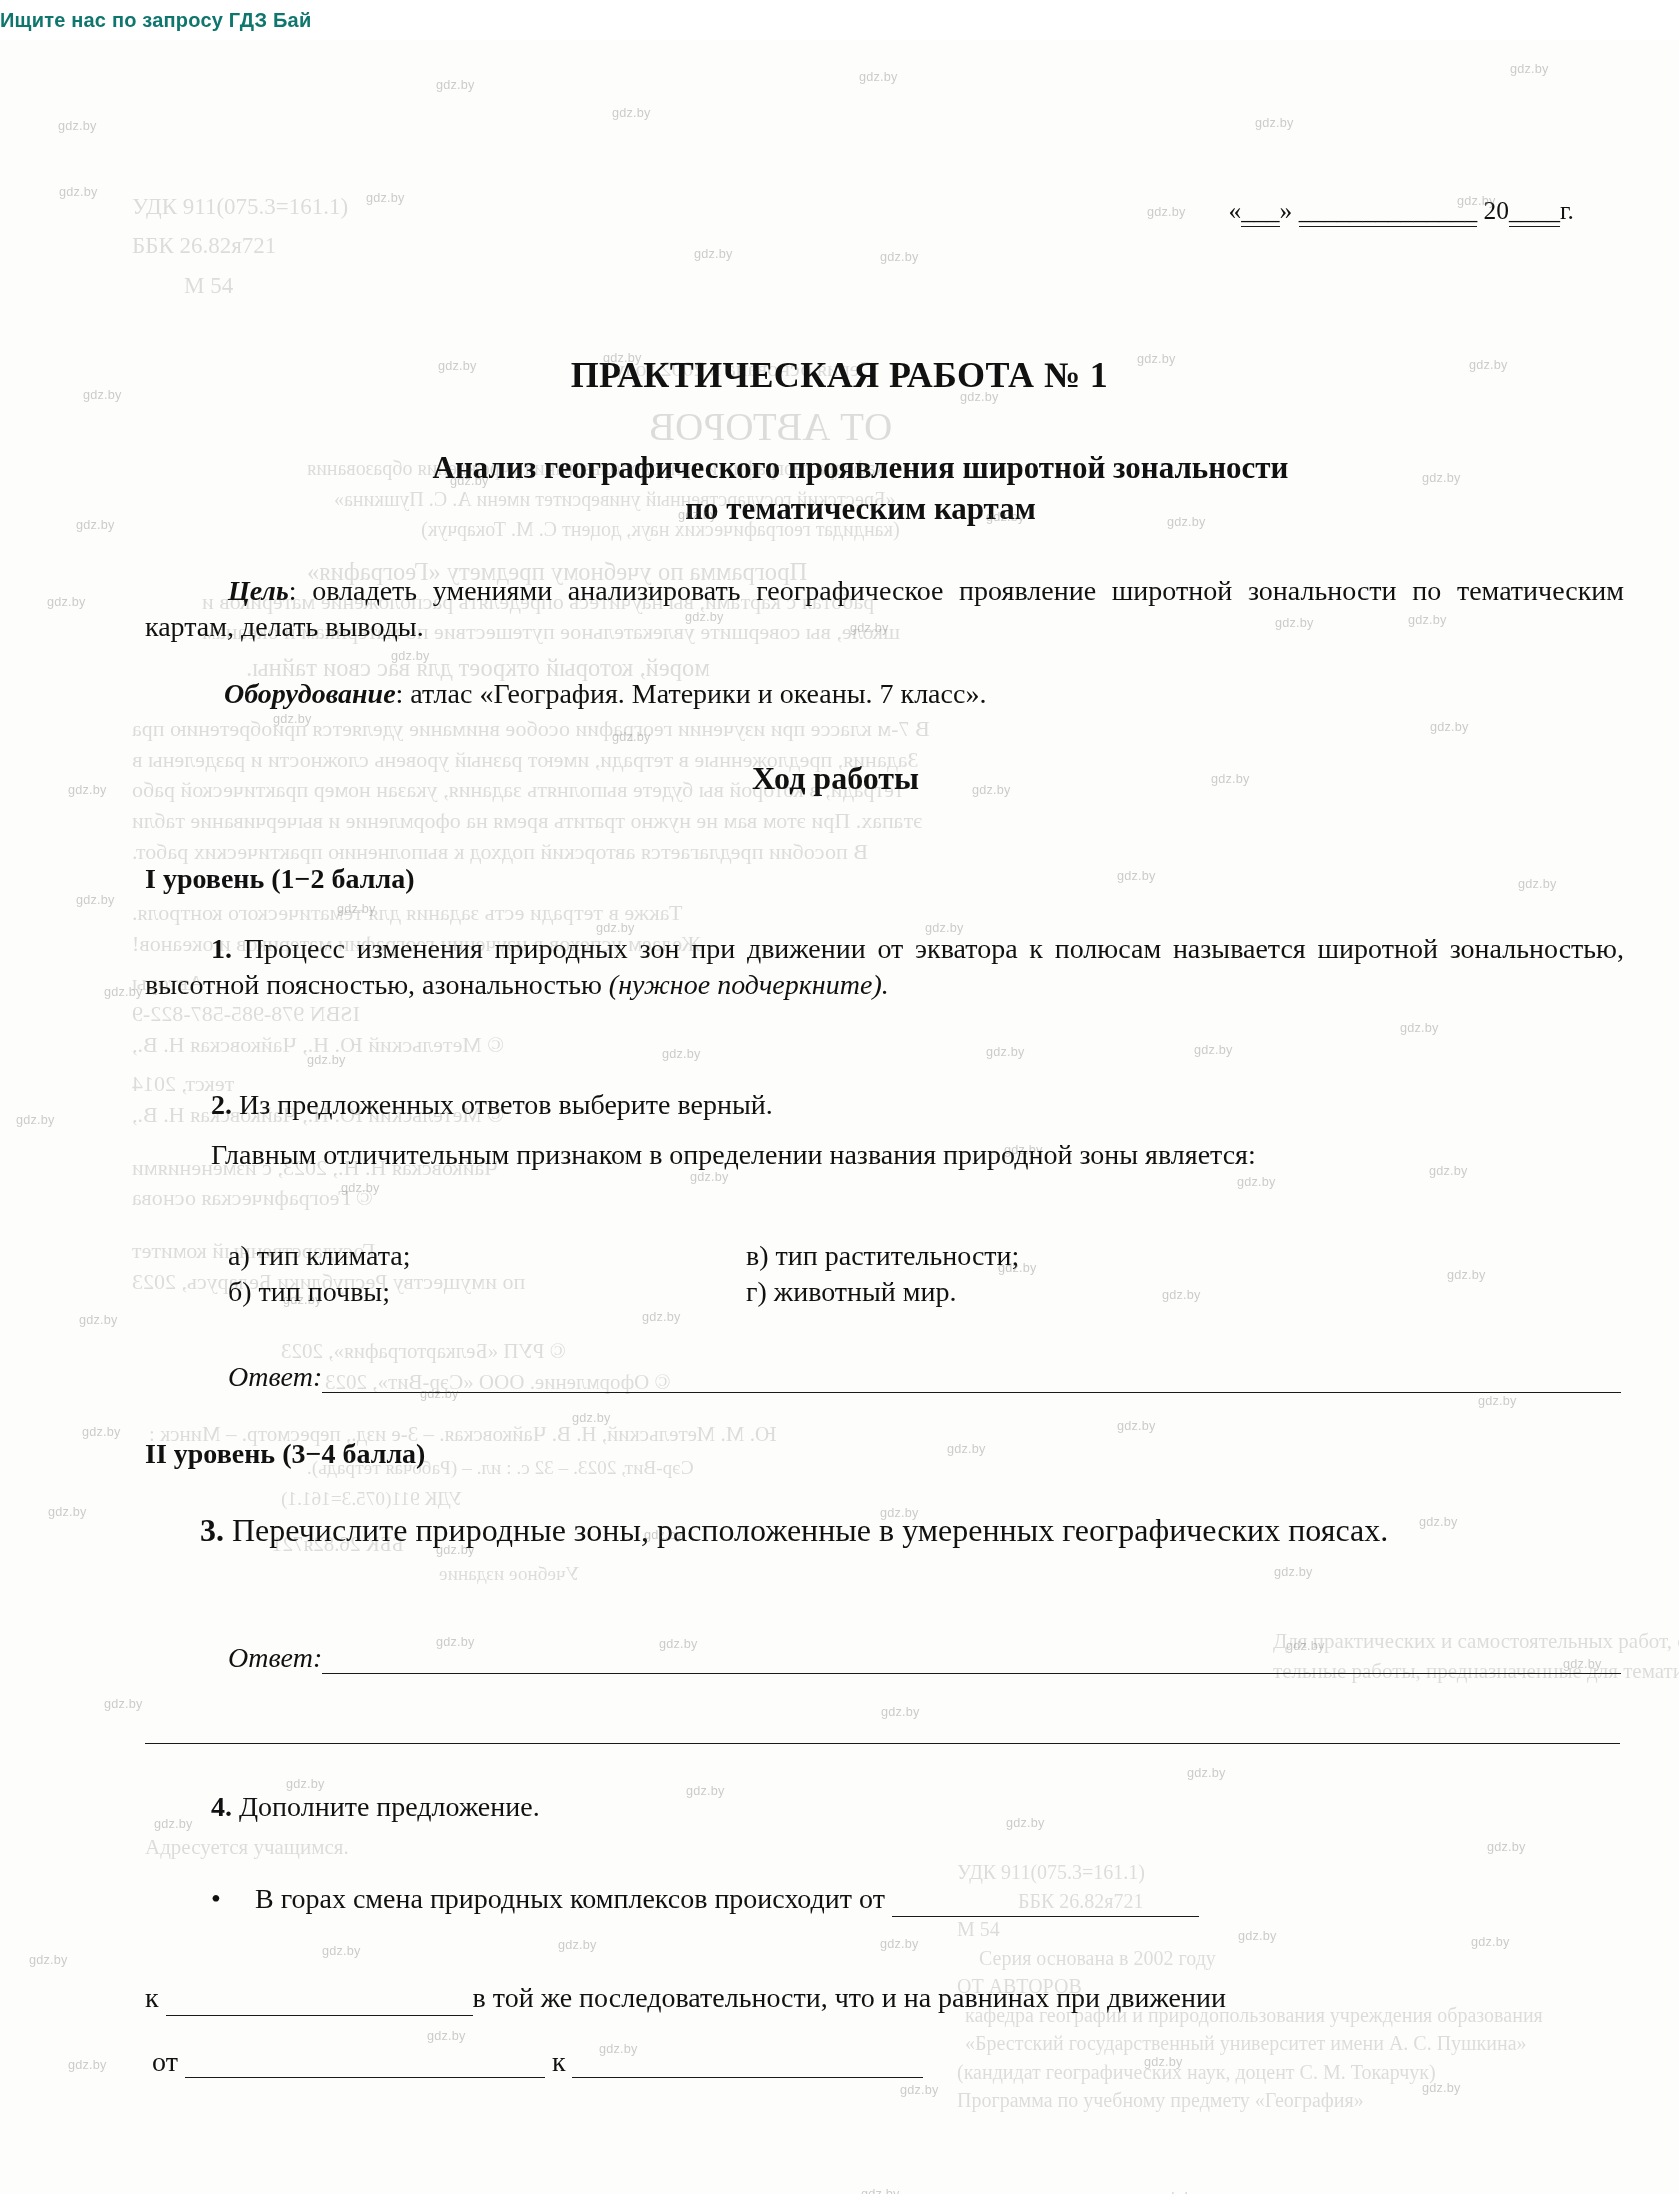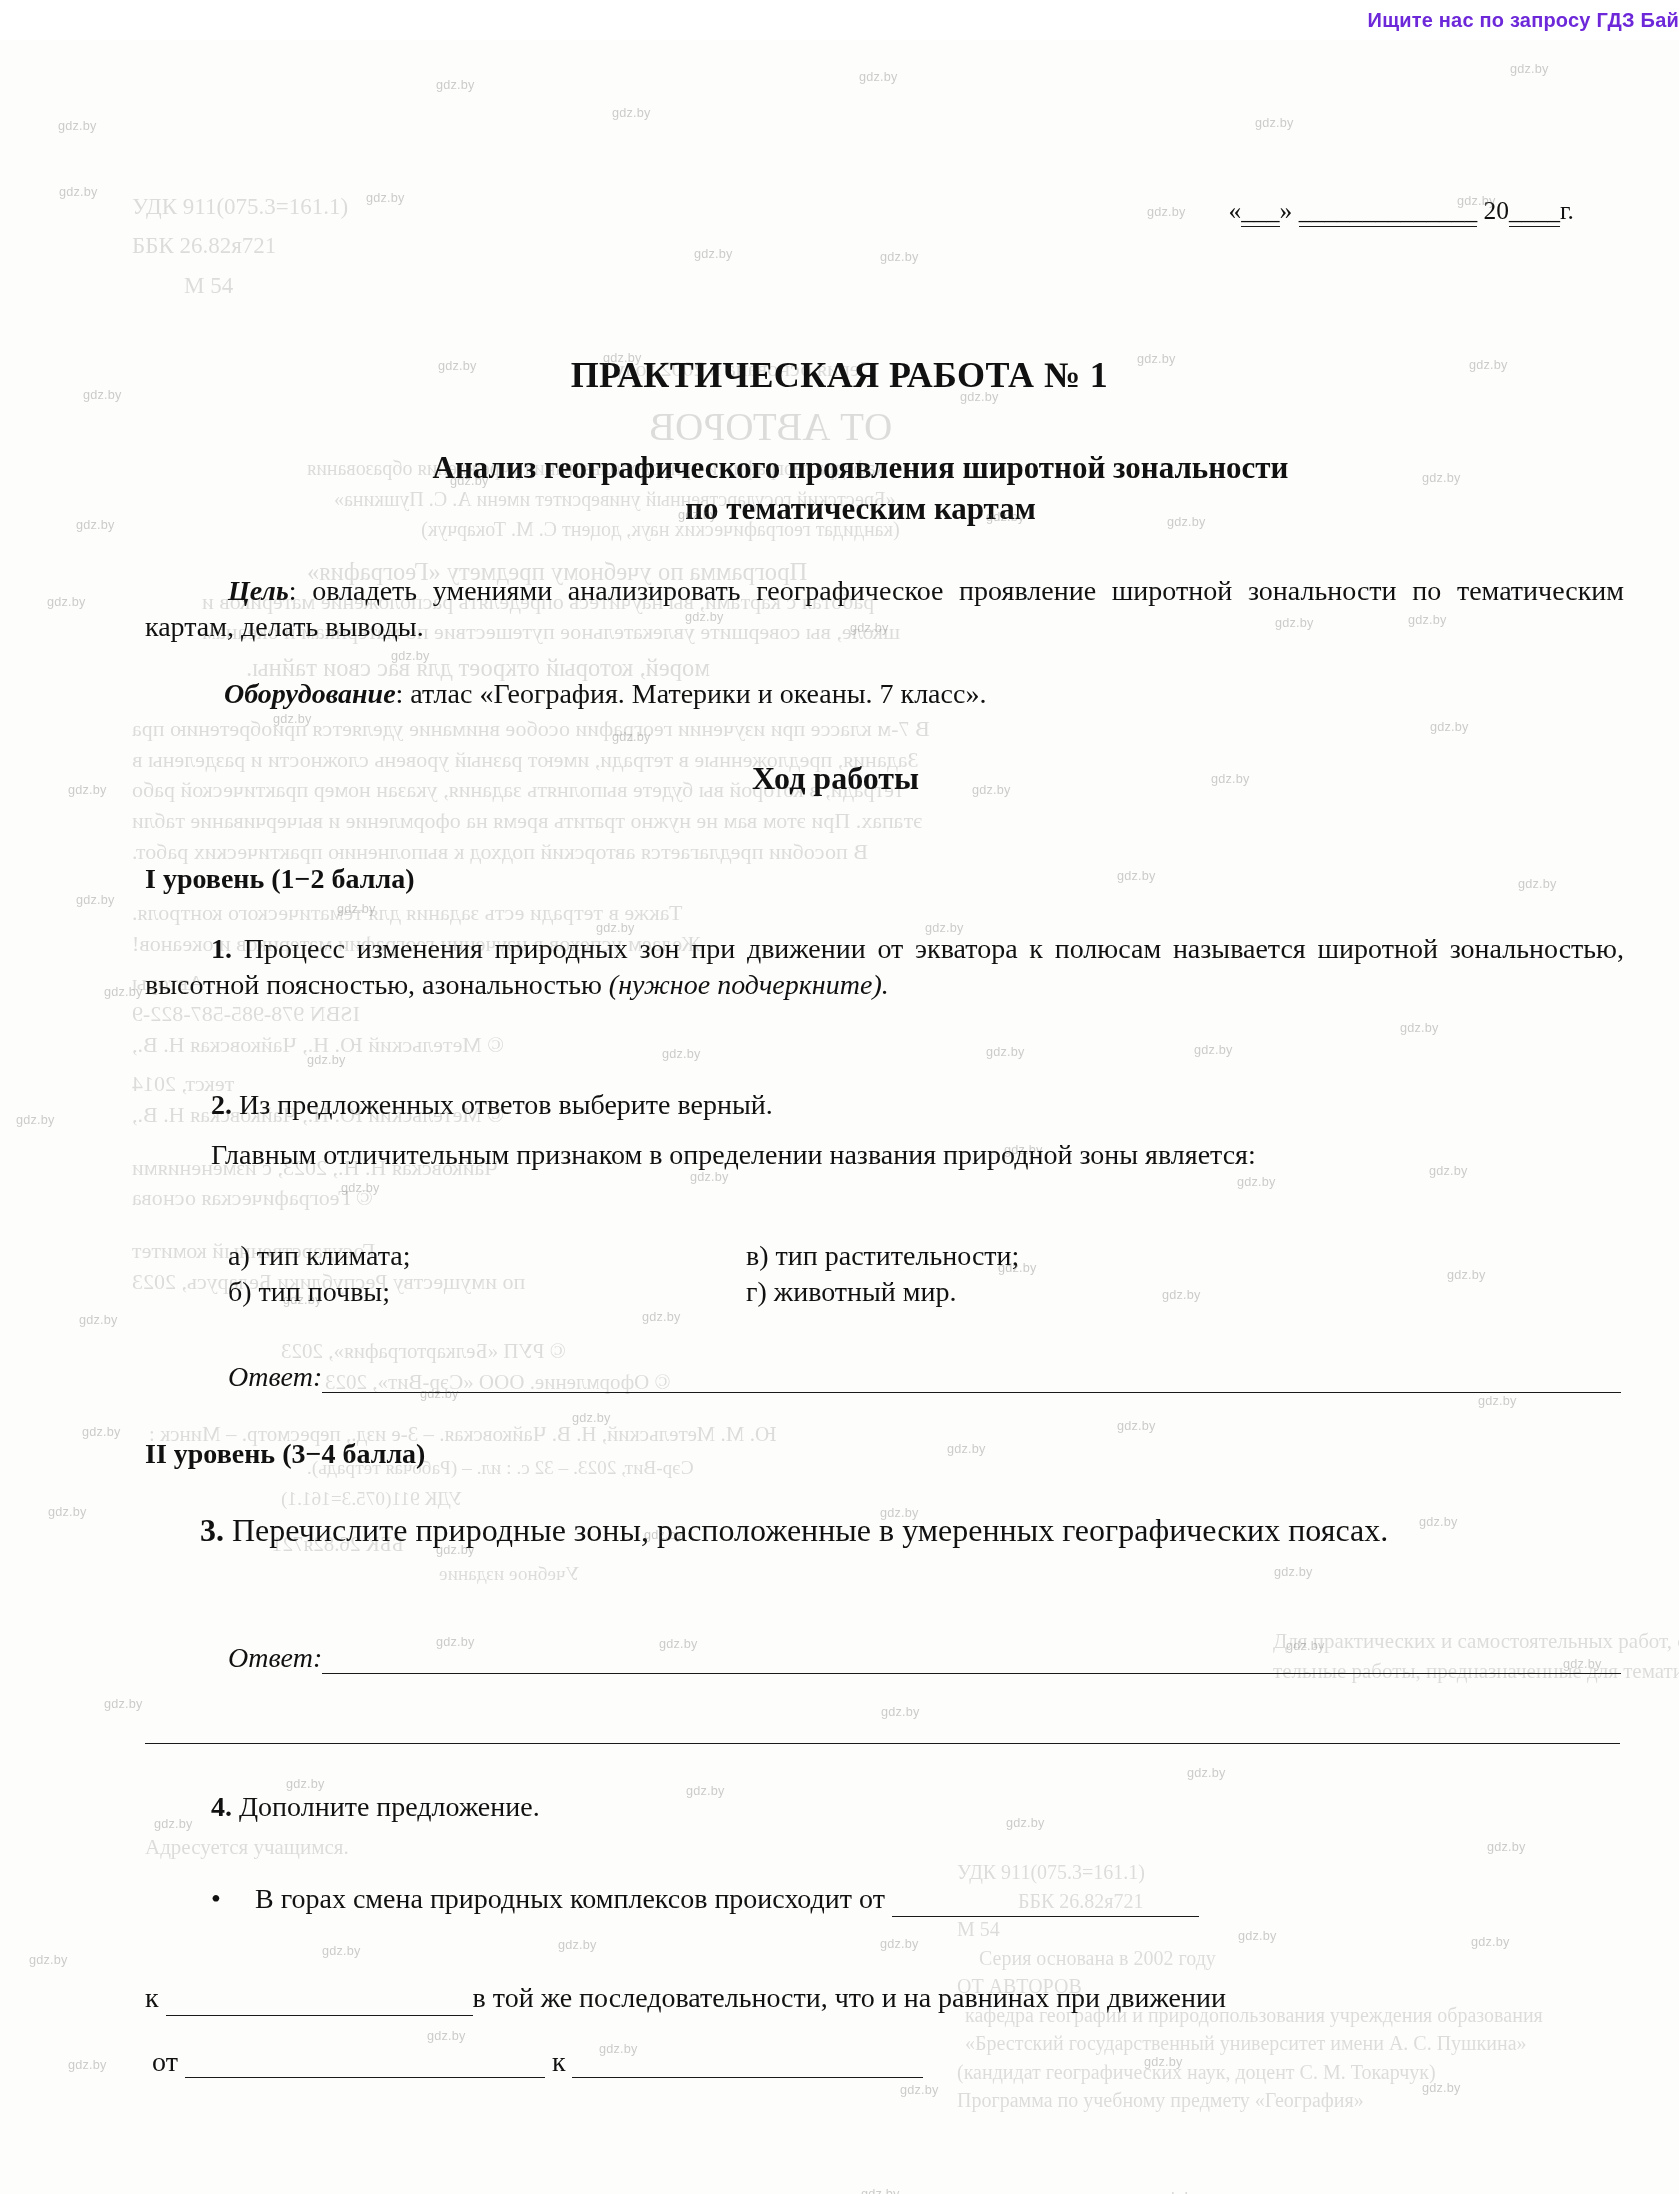--- a/index.html
+++ b/index.html
@@ -17,25 +17,25 @@
   }
 
   
   .top-banner {
     position: absolute;
     top: 0; left: 0; right: 0;
     height: 40px;
     background: #ffffff;
     display: flex;
     align-items: center;
-    justify-content: flex-end;
+    justify-content: flex-start;
     font-family: "Liberation Sans", sans-serif;
     font-weight: bold;
     font-size: 20px;
-    color: #6d28d9;
+    color: #0f766e;
     letter-spacing: 0.2px;
     z-index: 50;
   }
 
   
   .page {
     position: absolute;
     top: 40px; left: 0;
     width: 1679px;
     height: 2354px;

